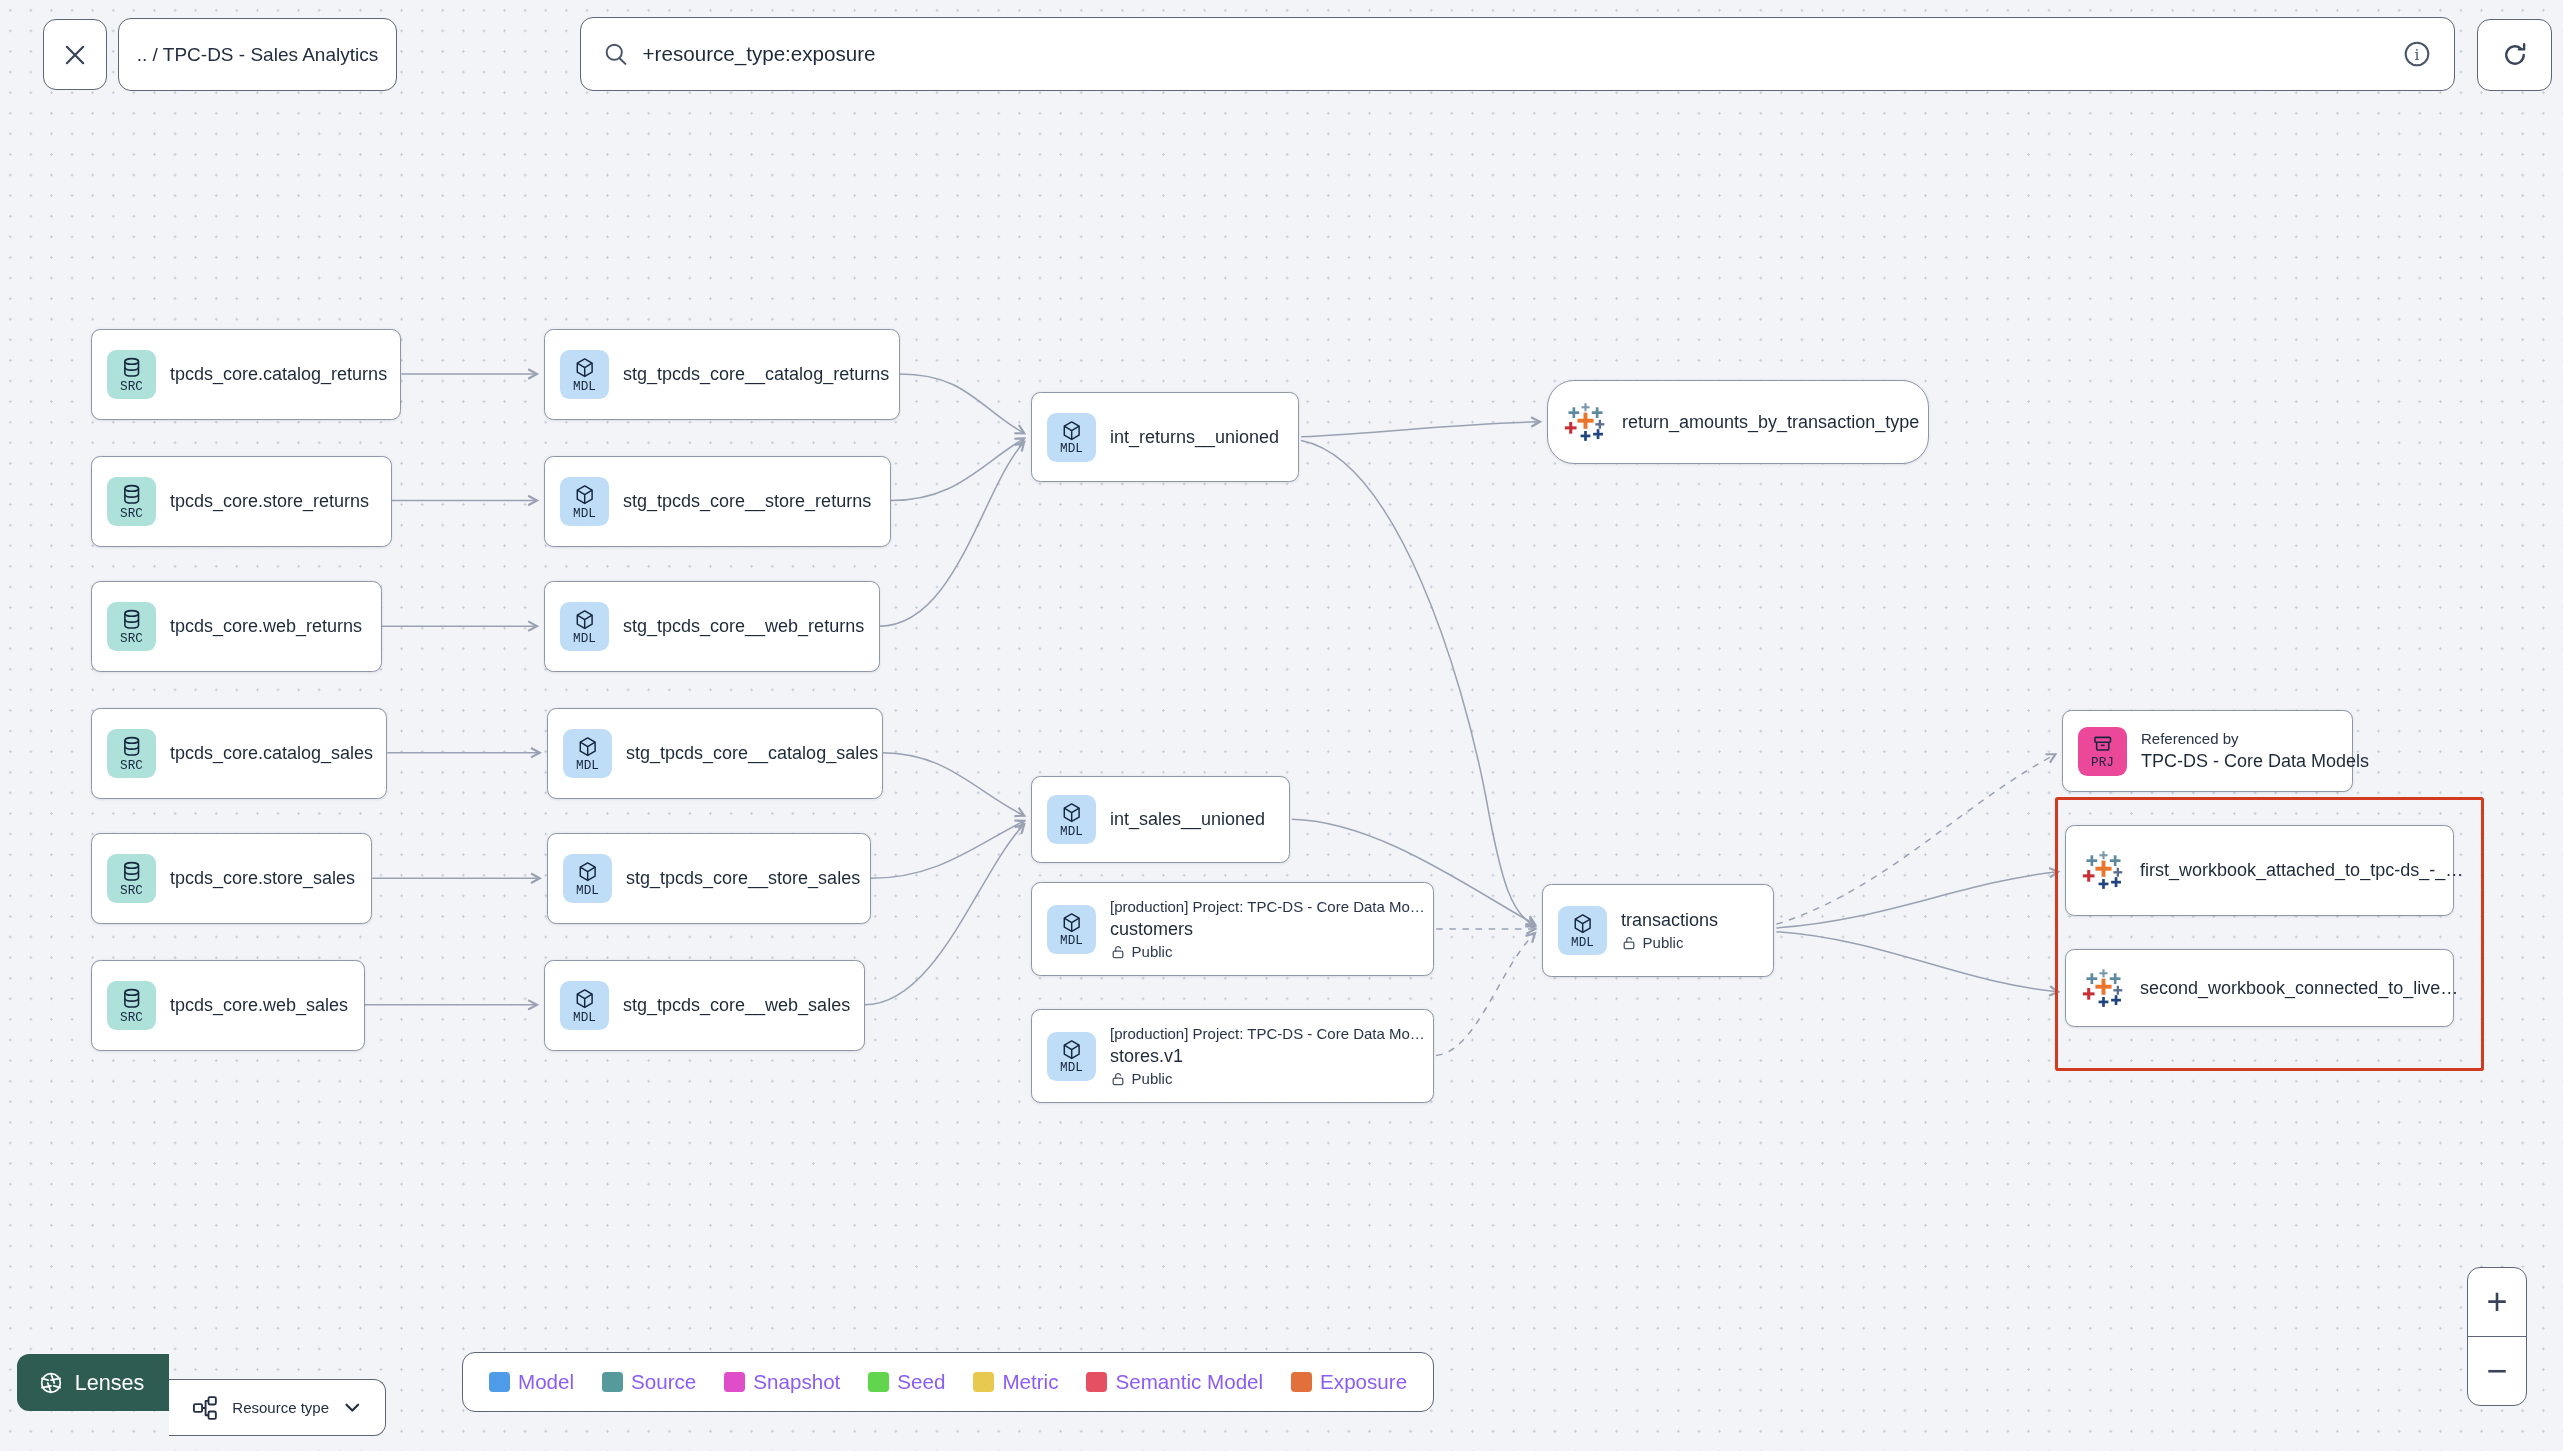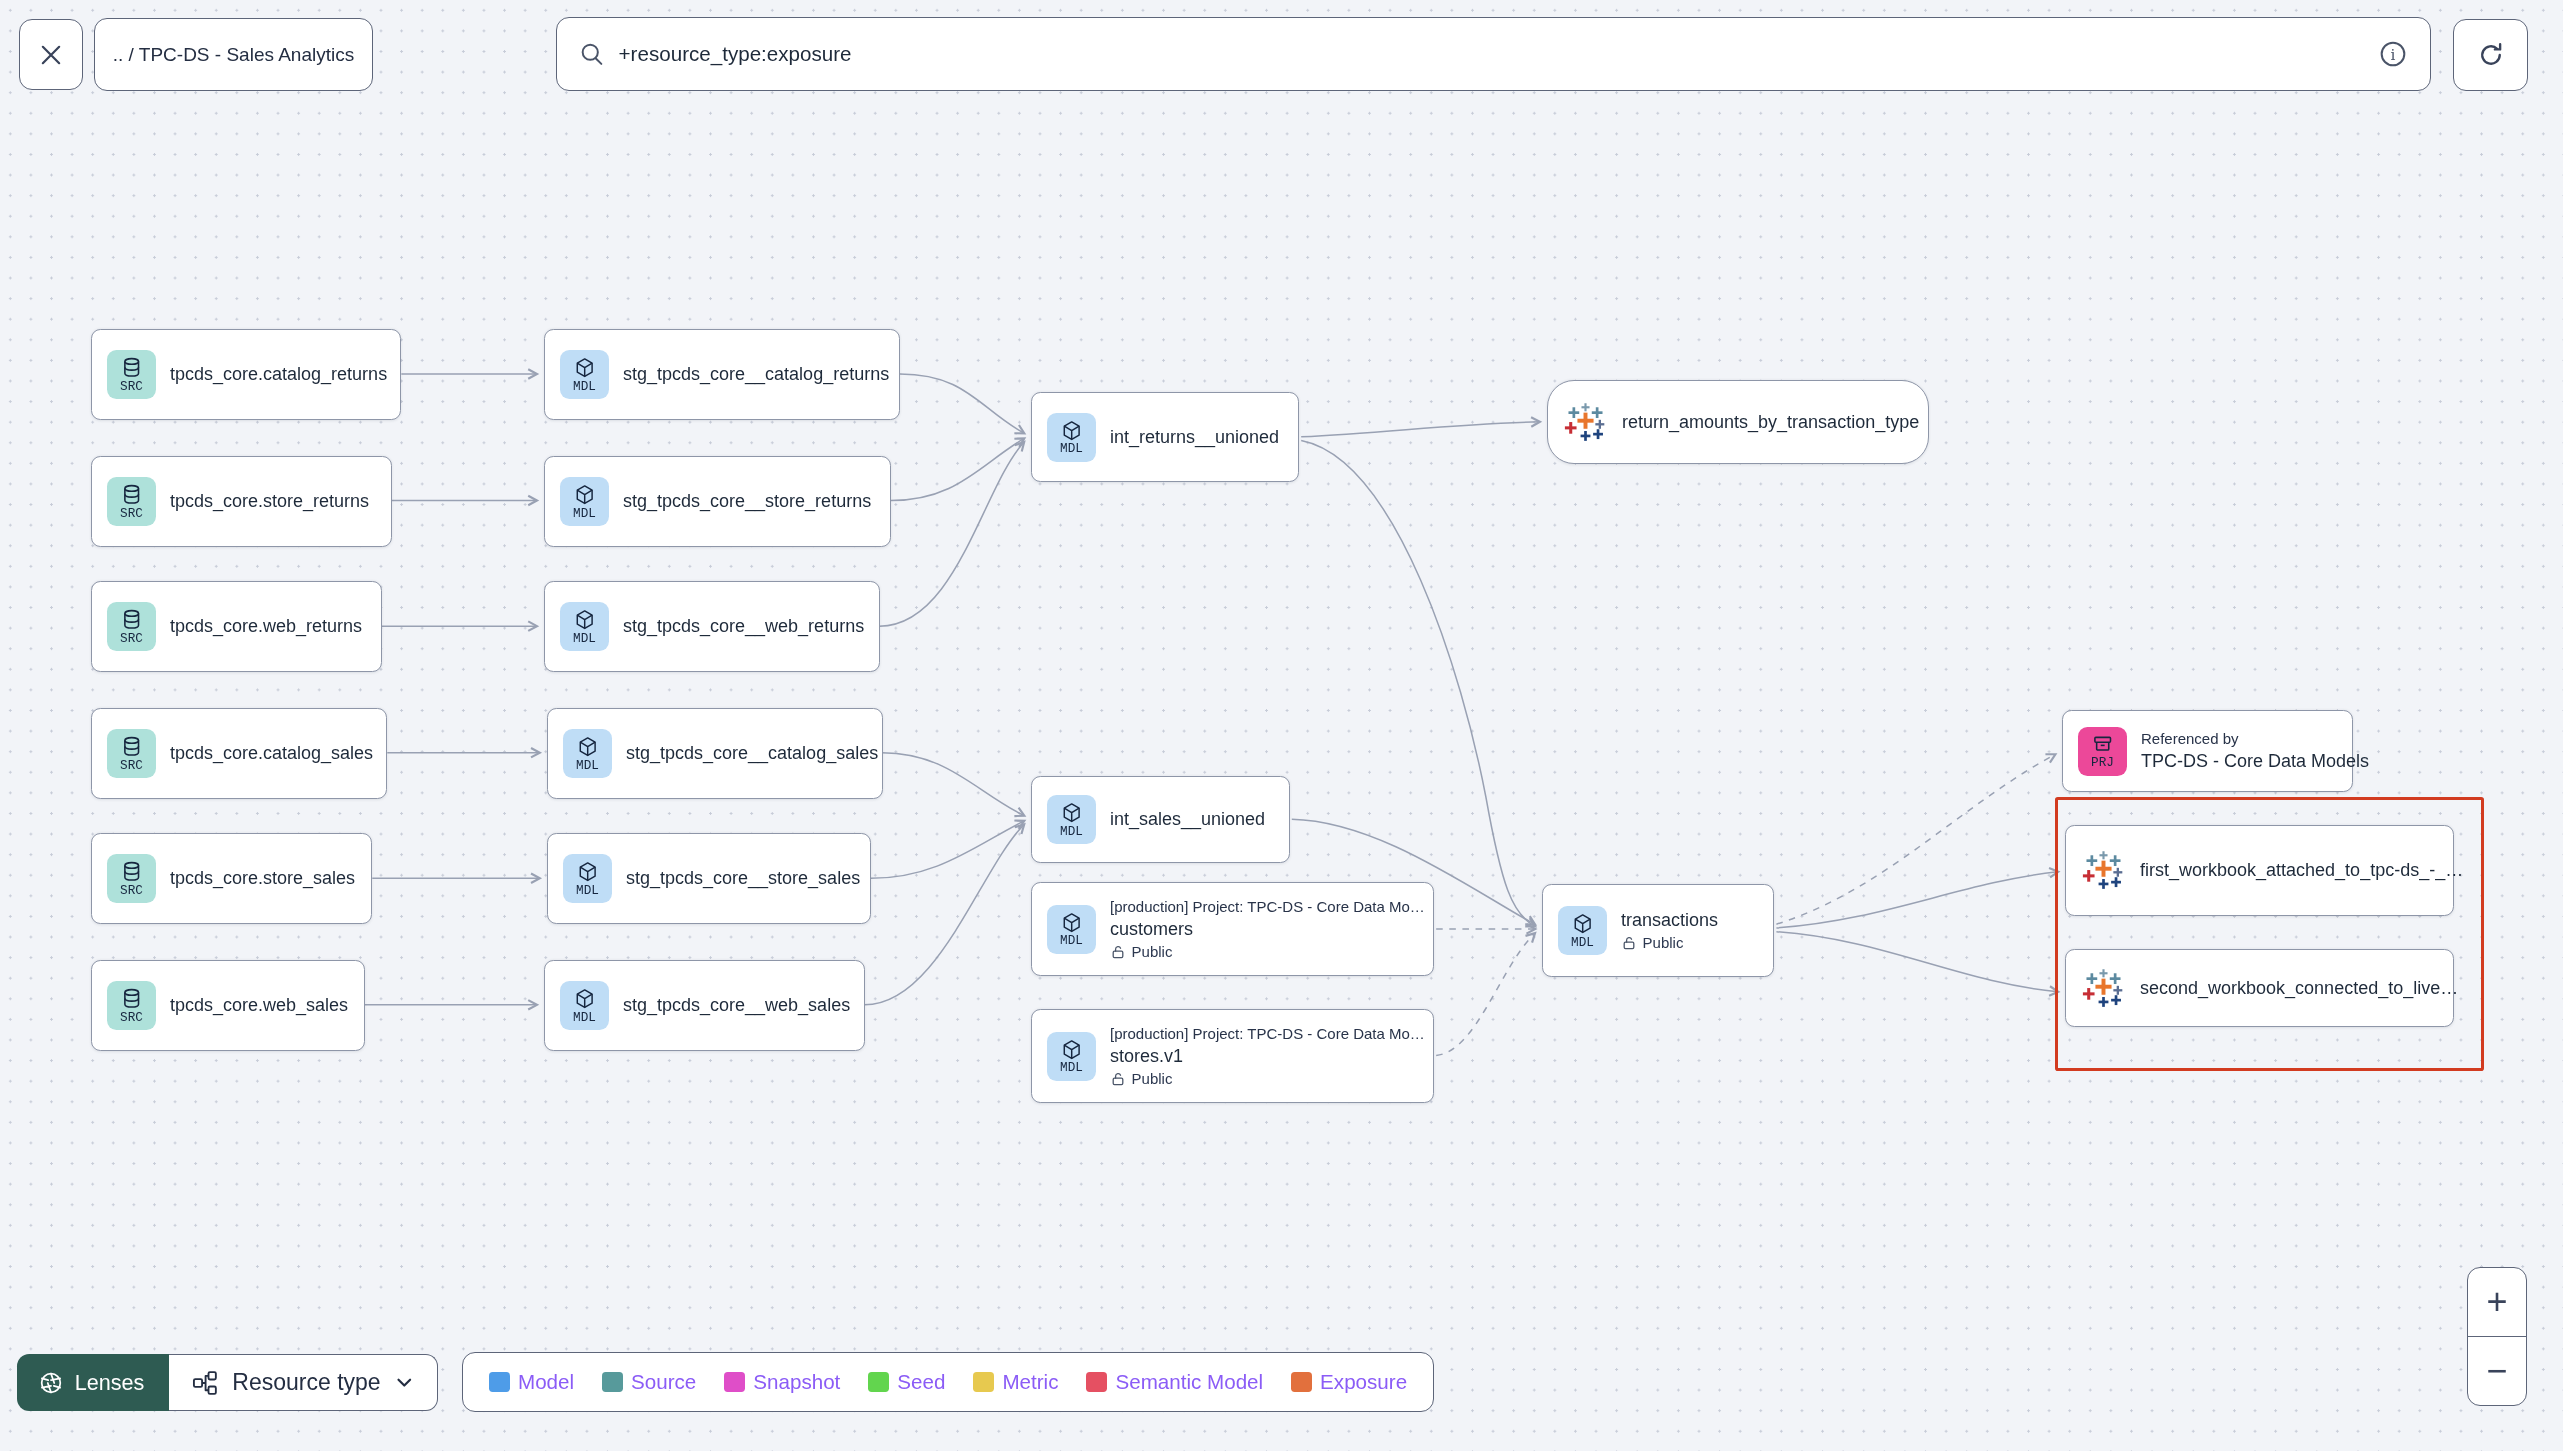--- a/index.html
+++ b/index.html
@@ -38,38 +38,38 @@
   .chip-label { font-family:Liberation Mono, monospace; font-size:12.7px; line-height:13px; color:#16263f; }
   .expo-icon { width:45px; height:45px; flex:0 0 45px; display:flex; align-items:center; justify-content:center; }
   .lines { margin-left:14px; display:flex; flex-direction:column; gap:3.7px; min-width:0; }
   .title { font-size:18px; white-space:nowrap; color:#1e2a3a; }
   .sub { font-size:15px; white-space:nowrap; color:#283349; }
   .access { font-size:15px; color:#2c3850; display:flex; align-items:center; gap:5.6px; }
   .access svg { display:block; }
 
   
   .tb { position:absolute; z-index:5; background:#fff; border:1.9px solid #5d6579; border-radius:13px;
-        display:flex; align-items:center; justify-content:center; cursor:pointer; color:#242e42; }
+        display:flex; align-items:center; justify-content:center; cursor:pointer; color:#242e42;margin-left:24px; }
   #close-btn   { left:19px;  top:19px; width:64px;  height:71px; }
   #breadcrumb  { left:94px; top:18px; width:279px; height:73px; font-size:19px; }
   #search-bar  { left:556px; top:17px; width:1875px; height:74px; justify-content:flex-start; padding:0 20.6px; gap:13px; cursor:text; }
   #search-input{ flex:1; border:none; outline:none; font-size:20.6px; font-family:inherit; color:#1e2a3a; background:transparent; }
   #refresh-btn { left:2453px; top:19px; width:75px; height:72px; }
 
   
   .bottom-group { position:absolute; z-index:5; left:17px; top:1354px; height:57px; display:flex; }
   #lenses-btn {
     height:57px; padding:0 24.4px 0 20.6px; background:#2e5b52; color:#fff;
     border:none; border-radius:12.2px 0 0 12.2px; display:flex; align-items:center; gap:11.2px;
     font-size:21.6px; cursor:pointer; font-family:inherit;
   }
   #resource-btn {
     height:57px; padding:0 22.5px; background:#fff; border:1.9px solid #5d6579; border-left:none;
     border-radius:0 12.2px 12.2px 0; display:flex; align-items:center; gap:13px;
-    font-size:23px; color:#242e42; cursor:pointer; font-family:inherit;
+    font-size:15px; color:#242e42; cursor:pointer; font-family:inherit;margin-top:25px;
   }
   #legend {
     position:absolute; z-index:5; left:462px; top:1352px; height:60px; min-width:877px;
     background:#fff; border:1.9px solid #5d6579; border-radius:13px;
     display:flex; align-items:center; gap:28px; padding:0 26px; font-size:20.6px; color:#8b5cf6;
   }
   .legend-item { display:flex; align-items:center; gap:8.4px; white-space:nowrap; }
   .swatch { width:20.6px; height:20.6px; border-radius:3.7px; display:inline-block; }
   #zoomctl {
     position:absolute; z-index:5; left:2467px; top:1267px; width:60px; height:139px;

